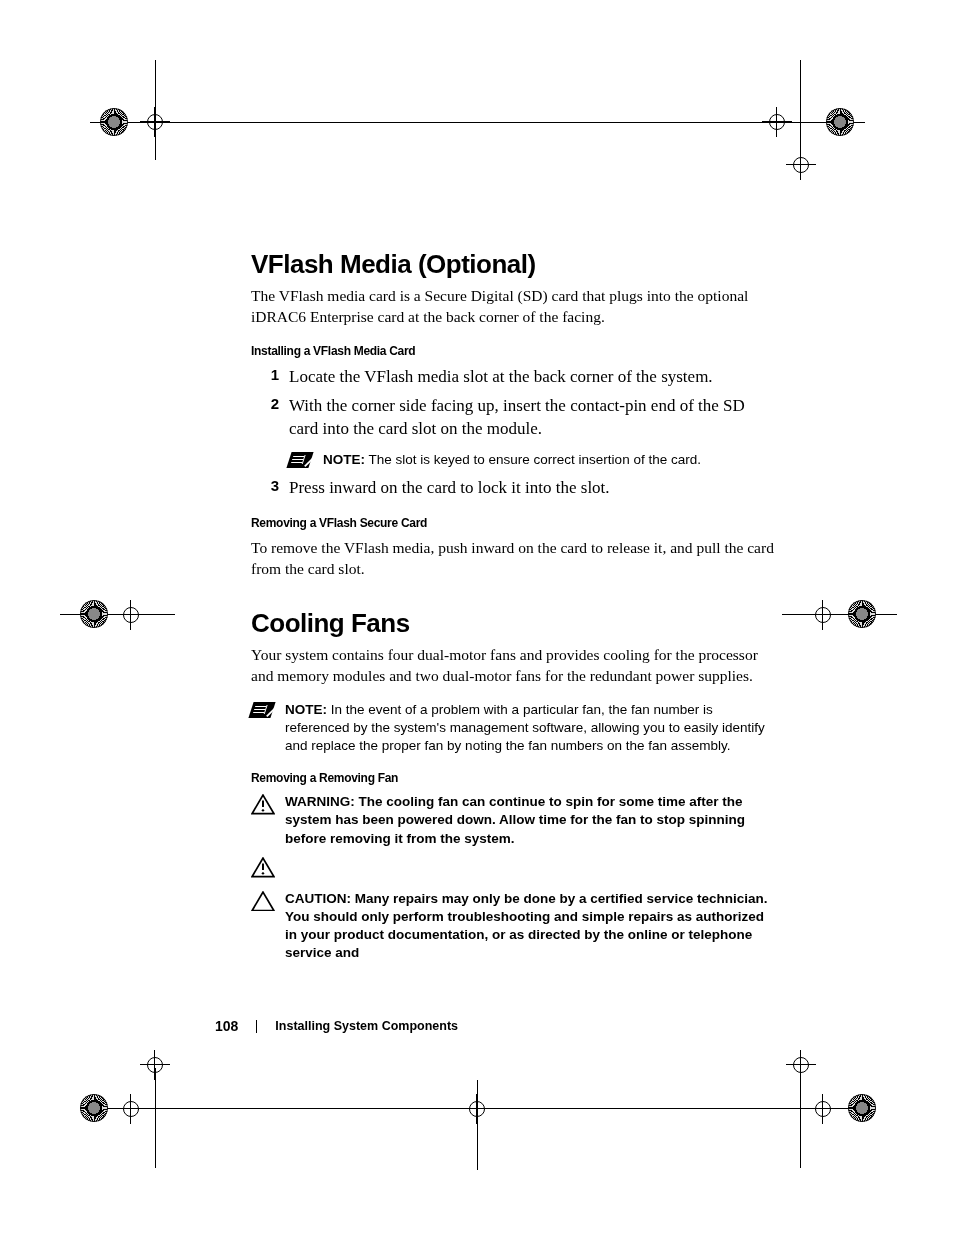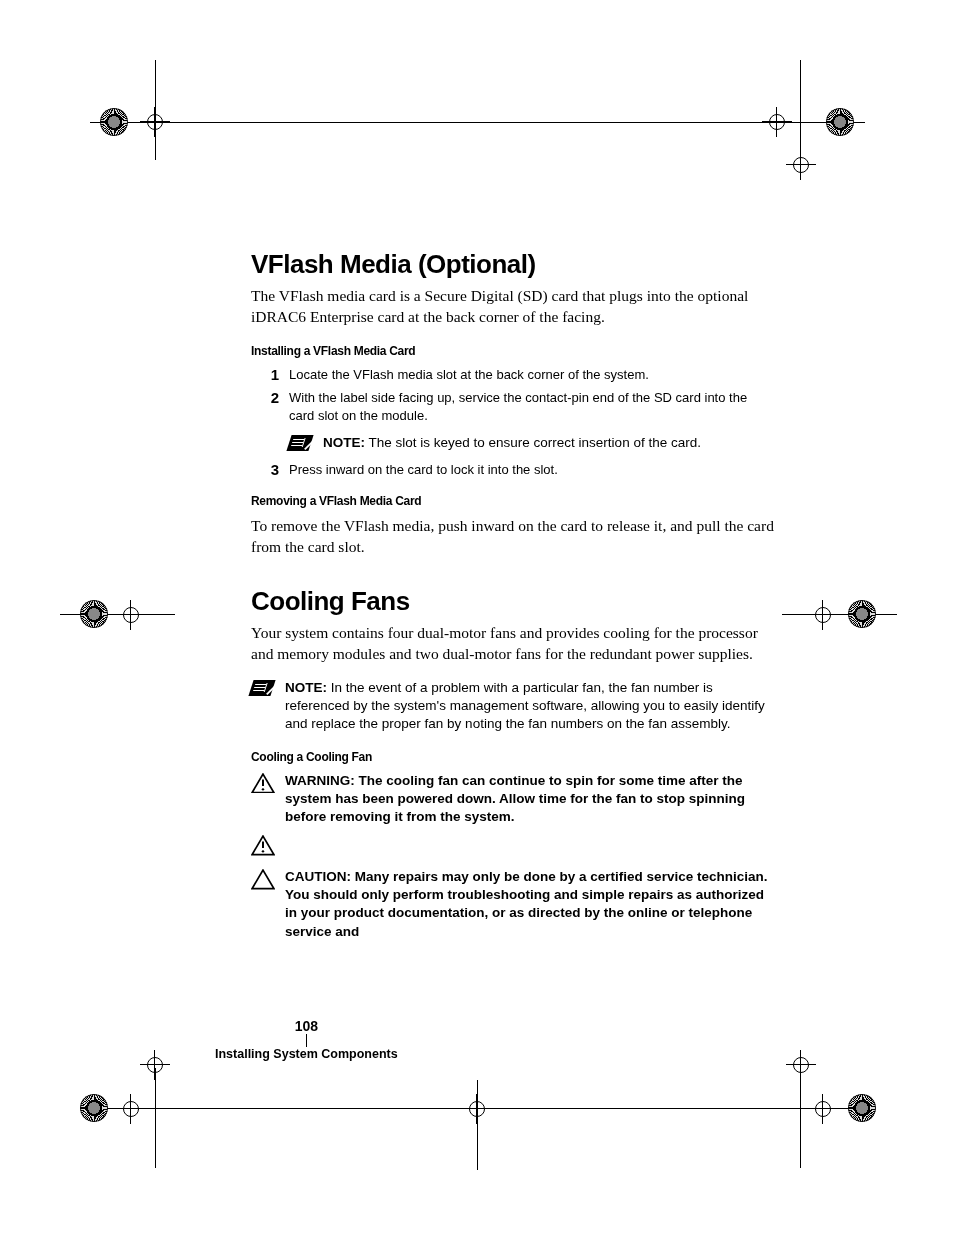--- a/index.html
+++ b/index.html
@@ -56,22 +56,22 @@
   ol.steps .num {
     font-family: Arial, Helvetica, sans-serif;
     font-weight: bold;
     font-size: 15px;
     width: 28px;
     flex-shrink: 0;
     text-align: right;
     padding-right: 10px;
   }
   ol.steps .txt {
-    font-family: Liberation Sans, sans-serif;
-    font-size: 13px;
+    font-family: Liberation Serif, serif;
+    font-size: 17px;
     line-height: 1.35;
     flex: 1;
   }
   .callout {
     display: flex;
     align-items: flex-start;
     margin: 4px 0 8px 0;
   }
   .callout.indented {
     margin-left: 38px;
@@ -127,21 +127,20 @@
   }
   
   .footer {
     position: absolute;
     left: 215px;
     top: 1018px;
     font-family: Arial, Helvetica, sans-serif;
     font-size: 13px;
     display: flex;
     align-items: center;
-    flex-direction: column;
   }
   .footer .pnum {
     font-weight: bold;
     font-size: 14px;
   }
   .footer .sep {
     margin: 0 18px;
     width: 1px;
     height: 13px;
     background: #000;
@@ -259,21 +258,21 @@
   <p class="para">The VFlash media card is a Secure Digital (SD) card that plugs into the optional iDRAC6 Enterprise card at the back corner of the facing.</p>
 
   <div class="h2">Installing a VFlash Media Card</div>
   <ol class="steps">
     <li>
       <span class="num">1</span>
       <span class="txt">Locate the VFlash media slot at the back corner of the system.</span>
     </li>
     <li>
       <span class="num">2</span>
-      <span class="txt">With the label side facing up, service the contact-pin end of the SD card into the card slot on the module.</span>
+      <span class="txt">With the corner side facing up, insert the contact-pin end of the SD card into the card slot on the module.</span>
     </li>
   </ol>
 
   <div class="callout indented">
     <div class="icon-wrap">
       <div class="note-icon">
           <div class="note-pencil"></div>
         </div>
     </div>
     <div class="body">
@@ -282,40 +281,40 @@
     </div>
   </div>
 
   <ol class="steps">
     <li>
       <span class="num">3</span>
       <span class="txt">Press inward on the card to lock it into the slot.</span>
     </li>
   </ol>
 
-  <div class="h2">Removing a VFlash Media Card</div>
+  <div class="h2">Removing a VFlash Secure Card</div>
   <p class="para">To remove the VFlash media, push inward on the card to release it, and pull the card from the card slot.</p>
 
   <div class="h1 cooling">Cooling Fans</div>
   <p class="para">Your system contains four dual-motor fans and provides cooling for the processor and memory modules and two dual-motor fans for the redundant power supplies.</p>
 
 
   <div class="callout">
     <div class="icon-wrap">
       <div class="note-icon">
           <div class="note-pencil"></div>
         </div>
     </div>
     <div class="body">
       <span class="label">NOTE:</span>
       <span>In the event of a problem with a particular fan, the fan number is referenced by the system's management software, allowing you to easily identify and replace the proper fan by noting the fan numbers on the fan assembly.</span>
     </div>
   </div>
 
-  <div class="h2">Cooling a Cooling Fan</div>
+  <div class="h2">Removing a Removing Fan</div>
 
   <div class="callout warning">
     <div class="icon-wrap">
       <svg viewBox="0 0 22 19">
           <polygon points="11,1 21,18 1,18" fill="none" stroke="#000" stroke-width="1.6"></polygon>
           <line x1="11" y1="6" x2="11" y2="12" stroke="#000" stroke-width="1.8"></line>
           <circle cx="11" cy="15" r="1.1" fill="#000"></circle>
         </svg>
     </div>
     <div class="body">

